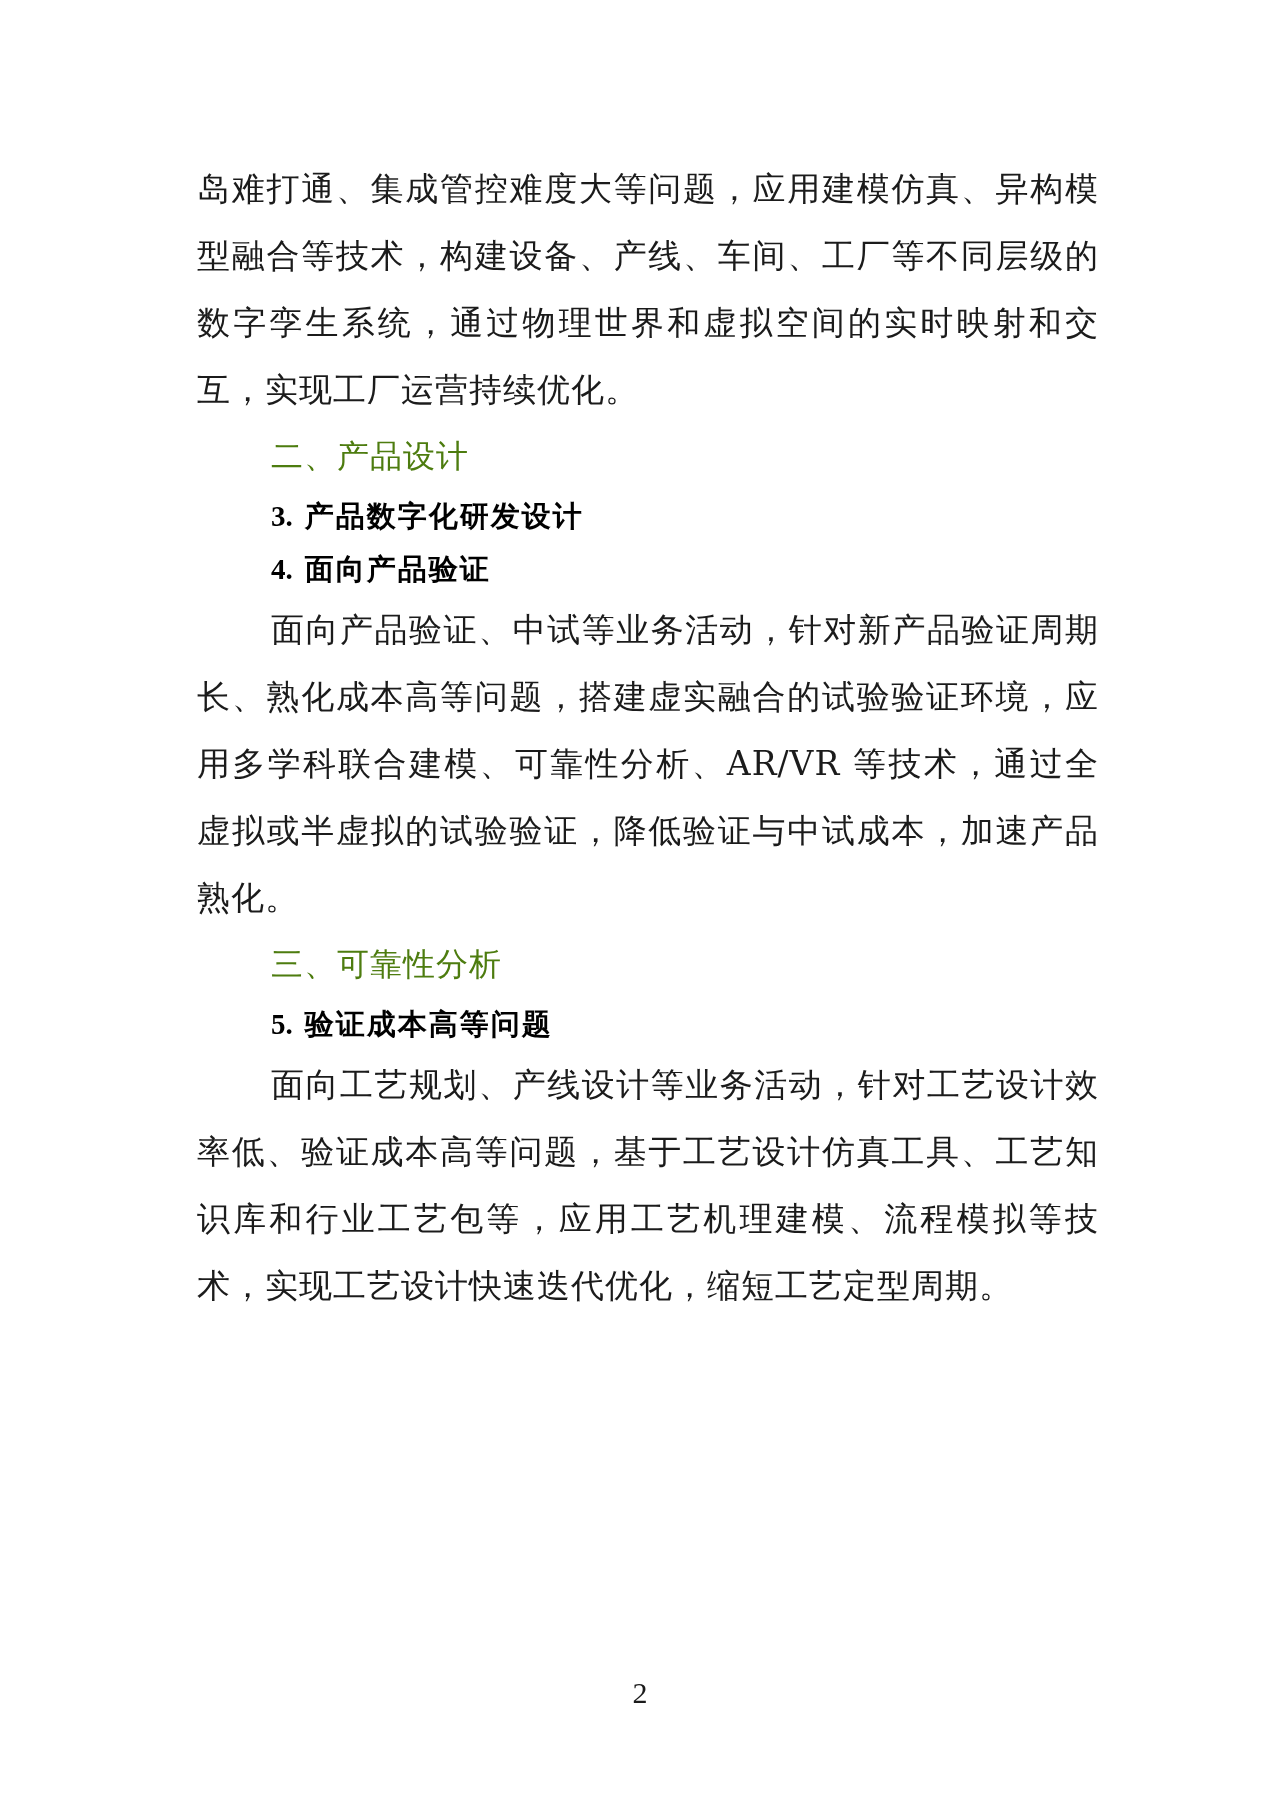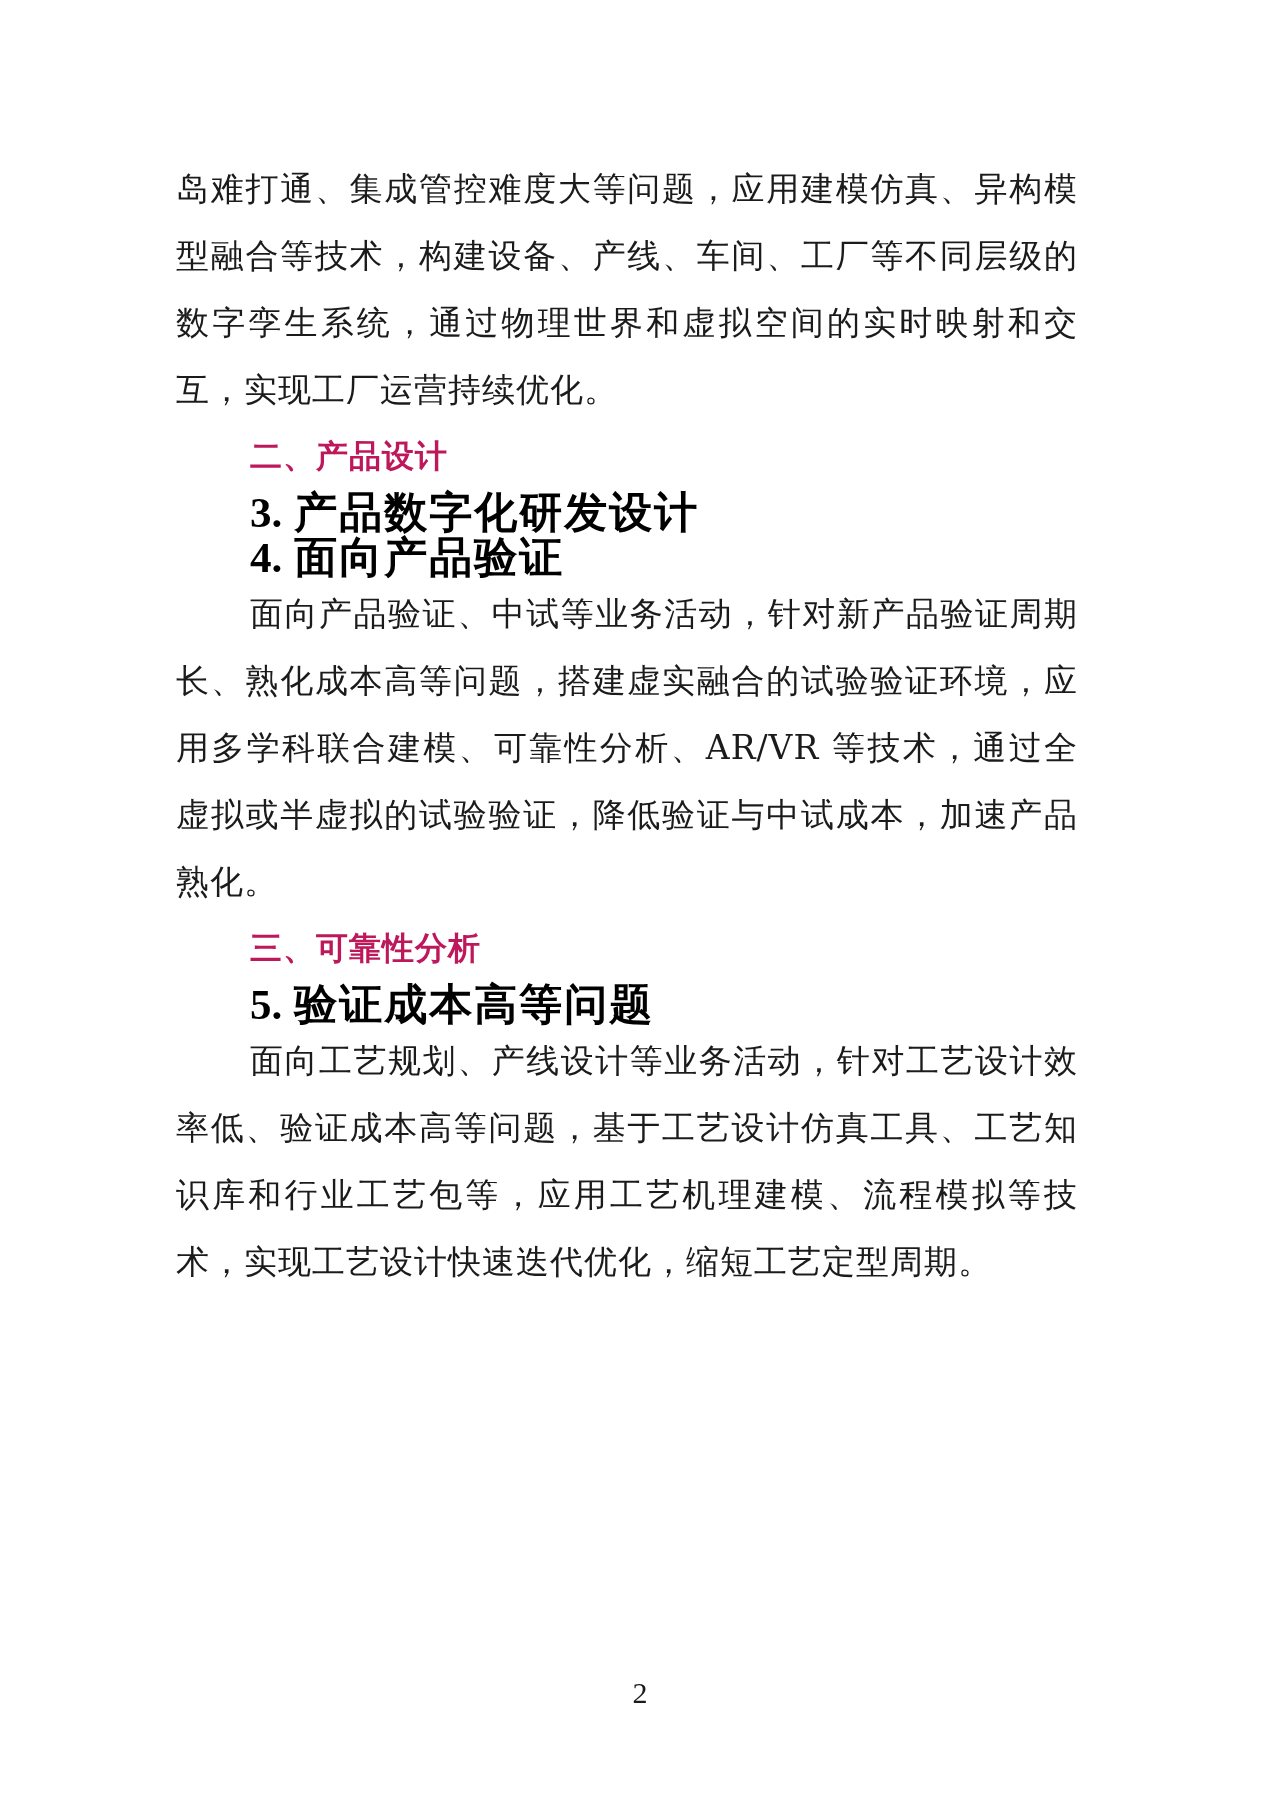--- a/index.html
+++ b/index.html
@@ -11,21 +11,21 @@
     position: relative;
     width: 1280px;
     height: 1810px;
     background: #ffffff;
     overflow: hidden;
     font-family: "DejaVu Serif", "Liberation Serif", serif;
     color: #1b1b1b;
   }
   .content {
     position: absolute;
-    left: 176px;
+    left: 197px;
     top: 155px;
     width: 902px;
   }
   p.body {
     margin: 0;
     font-size: 33px;
     line-height: 67px;
     text-align: justify;
     text-justify: inter-ideograph;
     letter-spacing: 1px;
@@ -33,30 +33,30 @@
     color: #1b1b1b;
   }
   p.body.indent {
     text-indent: 74px;
   }
   h1.section {
     margin: 0;
     padding-left: 74px;
     font-size: 32px;
     line-height: 67px;
-    font-weight: 700;
+    font-weight: 400;
     letter-spacing: 1px;
     font-family: "DejaVu Sans", "Liberation Sans", sans-serif;
-    color: #be185d;
+    color: #4d7c0f;
   }
   h2.sub {
     margin: 0;
     padding-left: 74px;
-    font-size: 43px;
-    line-height: 45px;
+    font-size: 29px;
+    line-height: 53px;
     font-weight: 700;
     letter-spacing: 2px;
     font-family: "DejaVu Serif", "Liberation Serif", serif;
     color: #000000;
   }
   h2.sub .num {
     letter-spacing: 0;
     margin-right: 12px;
     font-family: "Liberation Serif", serif;
   }

